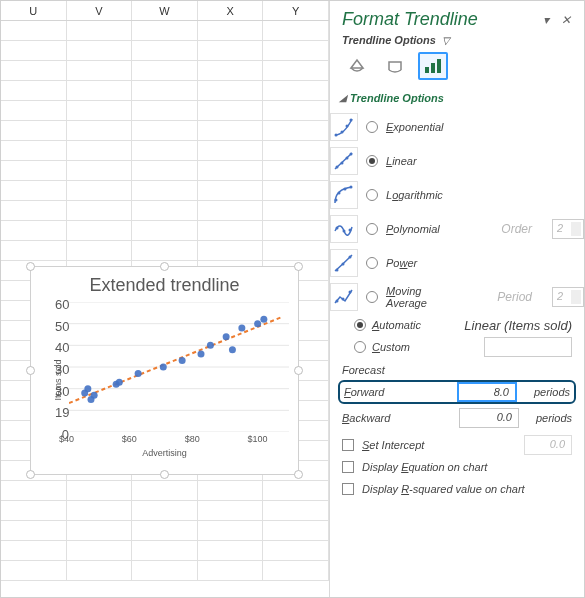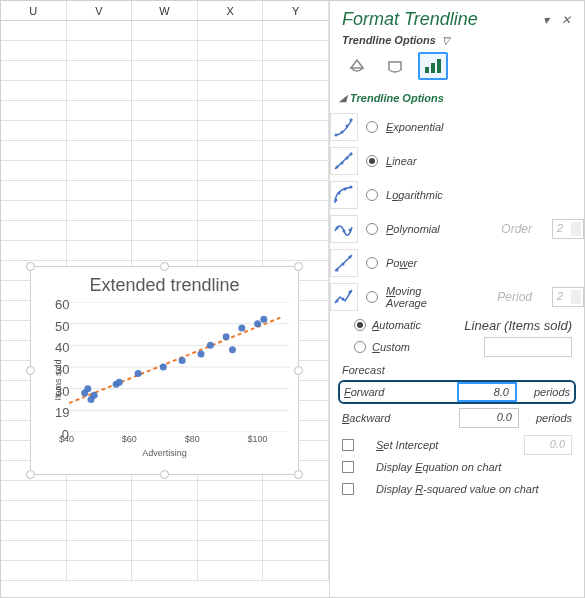--- a/index.html
+++ b/index.html
@@ -54,21 +54,21 @@
   .tbox { width: 88px; height: 20px; border: 1px solid #ccc; font-size: 11px; padding: 2px 4px; }
   .forecast { padding: 0 12px; }
   .frow { display: flex; align-items: center; height: 24px; gap: 6px; }
   .flabel { width: 78px; font-size: 11px; color: #444; }
   .flabel u { text-decoration: underline; }
   .fbox { width: 60px; height: 20px; border: 1px solid #c7c7c7; font-size: 11px; text-align: right; padding: 2px 6px; }
   .fbox.hl { border: 2px solid #3399ff; }
   .funit { font-size: 11px; color: #444; margin-left: 11px; }
   .frow.hl-row { border: 2px solid #0c4a6e; border-radius: 6px; padding: 0 4px; margin: 2px -4px; }
   .check-rows { padding: 4px 12px; }
-  .crow { display: flex; align-items: center; height: 22px; gap: 22px; }
+  .crow { display: flex; align-items: center; height: 22px; gap: 8px; }
   .chk { width: 12px; height: 12px; border: 1px solid #888; }
   .si-box { width: 48px; height: 20px; border: 1px solid #ddd; font-size: 11px; text-align: right; padding: 2px 6px; color: #b6b6b6; }
 </style>
 </head>
 <body>
 
 <div class="app">
   <div class="sheet-area">
     <div class="col-headers">
       <div class="col-header">U</div>

